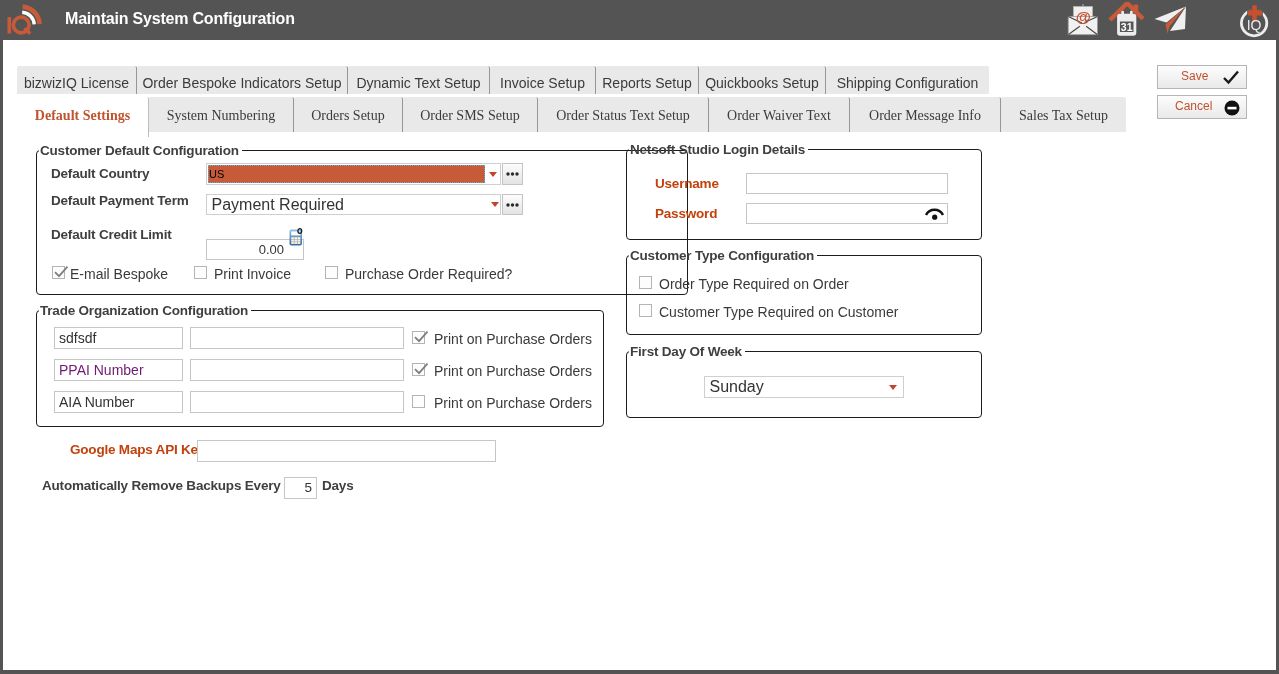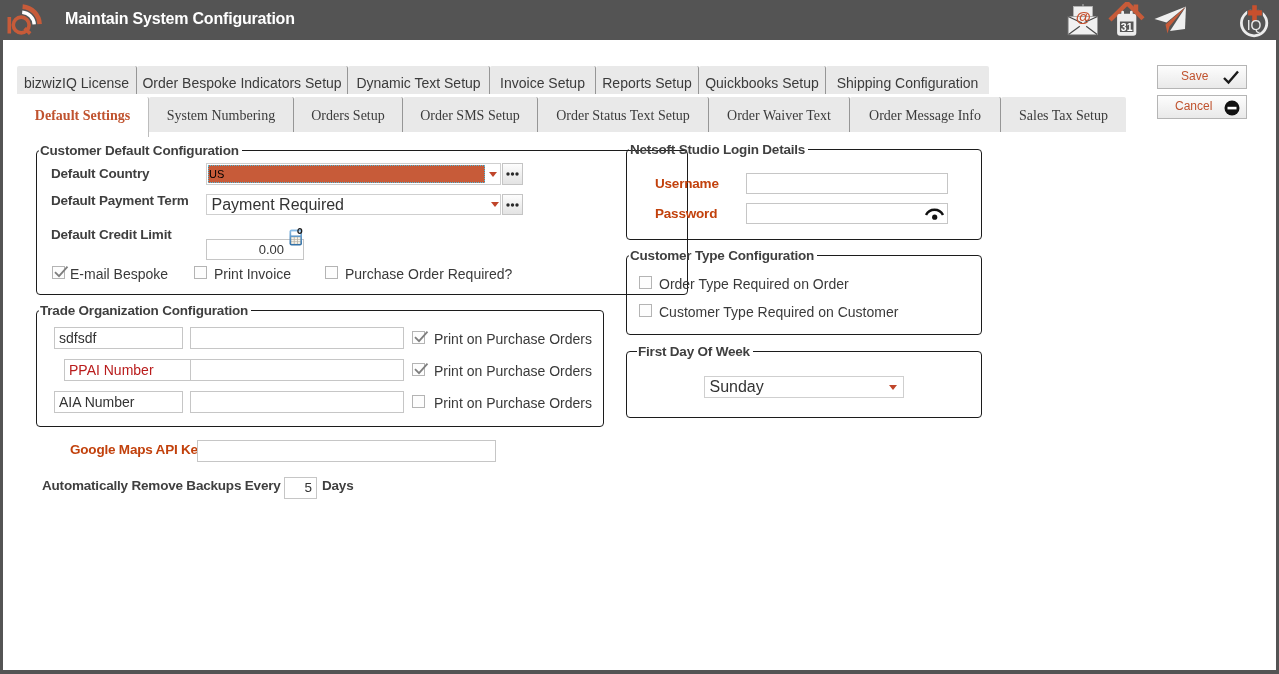--- a/index.html
+++ b/index.html
@@ -31,21 +31,21 @@
 #btnCancel { left:1157px; top:95px; width:90px; height:24px; }
 
 
 fieldset { position:absolute; border:1px solid #1c1c1c; border-radius:4px; }
 legend { font-size:13.5px; font-weight:bold; color:#3f3f3f; letter-spacing:-0.2px; margin-left:2px; padding:0 3px 0 1px; }
 
 #gbCust { left:36px; top:143px; width:652px; height:152px; }
 #gbTrade { left:36px; top:303px; width:568px; height:124px; }
 #gbNetsoft { left:626px; top:142px; width:356px; height:98px; }
 #gbCustType { left:626px; top:248px; width:356px; height:87px; }
-#gbFirstDay { left:626px; top:344px; width:356px; height:74px;padding-left:8px; }
+#gbFirstDay { left:626px; top:344px; width:356px; height:74px; }
 
 .lbl { font-size:13.5px; font-weight:bold; color:#3f3f3f; letter-spacing:-0.2px; }
 .red { color:#c2410c; }
 
 .field { background:#fff; border:1px solid #c6c6c6; }
 .combo { background:#fff; border:1px solid #cfcfcf; display:flex; align-items:center; }
 .combo .txt { flex:1; font-size:16px; color:#333; padding-left:4.5px; }
 .combo .sel { background:#c75b39; color:#000000; margin:1px; height:calc(100% - 2px); display:flex; align-items:center; border:1px dotted #52b8d8; font-size:11px; }
 .arrow { width:0; height:0; border-left:4px solid transparent; border-right:4px solid transparent; border-top:5px solid #c0452a; margin-right:1px; }
 .dots { background:linear-gradient(#fdfdfd,#e3e3e3); border:1px solid #c4c4c4; color:#2a2a2a; font-size:10px; font-weight:bold; display:flex; align-items:center; justify-content:center; letter-spacing:0.5px; }
@@ -212,21 +212,21 @@
     </fieldset>
   <div class="abs field" style="left:54px; top:327px; width:129px; height:22px; font-size:14px; color:#333; padding-left:4px; line-height:20px;">sdfsdf</div>
   <div class="abs field" style="left:190px; top:327px; width:214px; height:22px;"></div>
   <span class="abs cb on" style="left:412px; top:331px;">
       <svg class="ck" width="16" height="14" viewBox="0 0 16 14">
         <path d="M2 7.2 L6 11.2 L14.5 1.6" fill="none" stroke="#7f7f7f" stroke-width="1.8"></path>
       </svg>
     </span>
   <div class="abs cbl" style="left:434px; top:331px;">Print on Purchase Orders</div>
 
-  <div class="abs field" style="left:64px; top:359px; width:129px; height:22px; font-size:14px; color:#b91c1c; padding-left:4px; line-height:20px;">PPAI Number</div>
+  <div class="abs field" style="left:54px; top:359px; width:129px; height:22px; font-size:14px; color:#701a75; padding-left:4px; line-height:20px;">PPAI Number</div>
   <div class="abs field" style="left:190px; top:359px; width:214px; height:22px;"></div>
   <span class="abs cb on" style="left:412px; top:363px;">
       <svg class="ck" width="16" height="14" viewBox="0 0 16 14">
         <path d="M2 7.2 L6 11.2 L14.5 1.6" fill="none" stroke="#7f7f7f" stroke-width="1.8"></path>
       </svg>
     </span>
   <div class="abs cbl" style="left:434px; top:363px;">Print on Purchase Orders</div>
 
   <div class="abs field" style="left:54px; top:391px; width:129px; height:22px; font-size:14px; color:#333; padding-left:4px; line-height:20px;">AIA Number</div>
   <div class="abs field" style="left:190px; top:391px; width:214px; height:22px;"></div>

